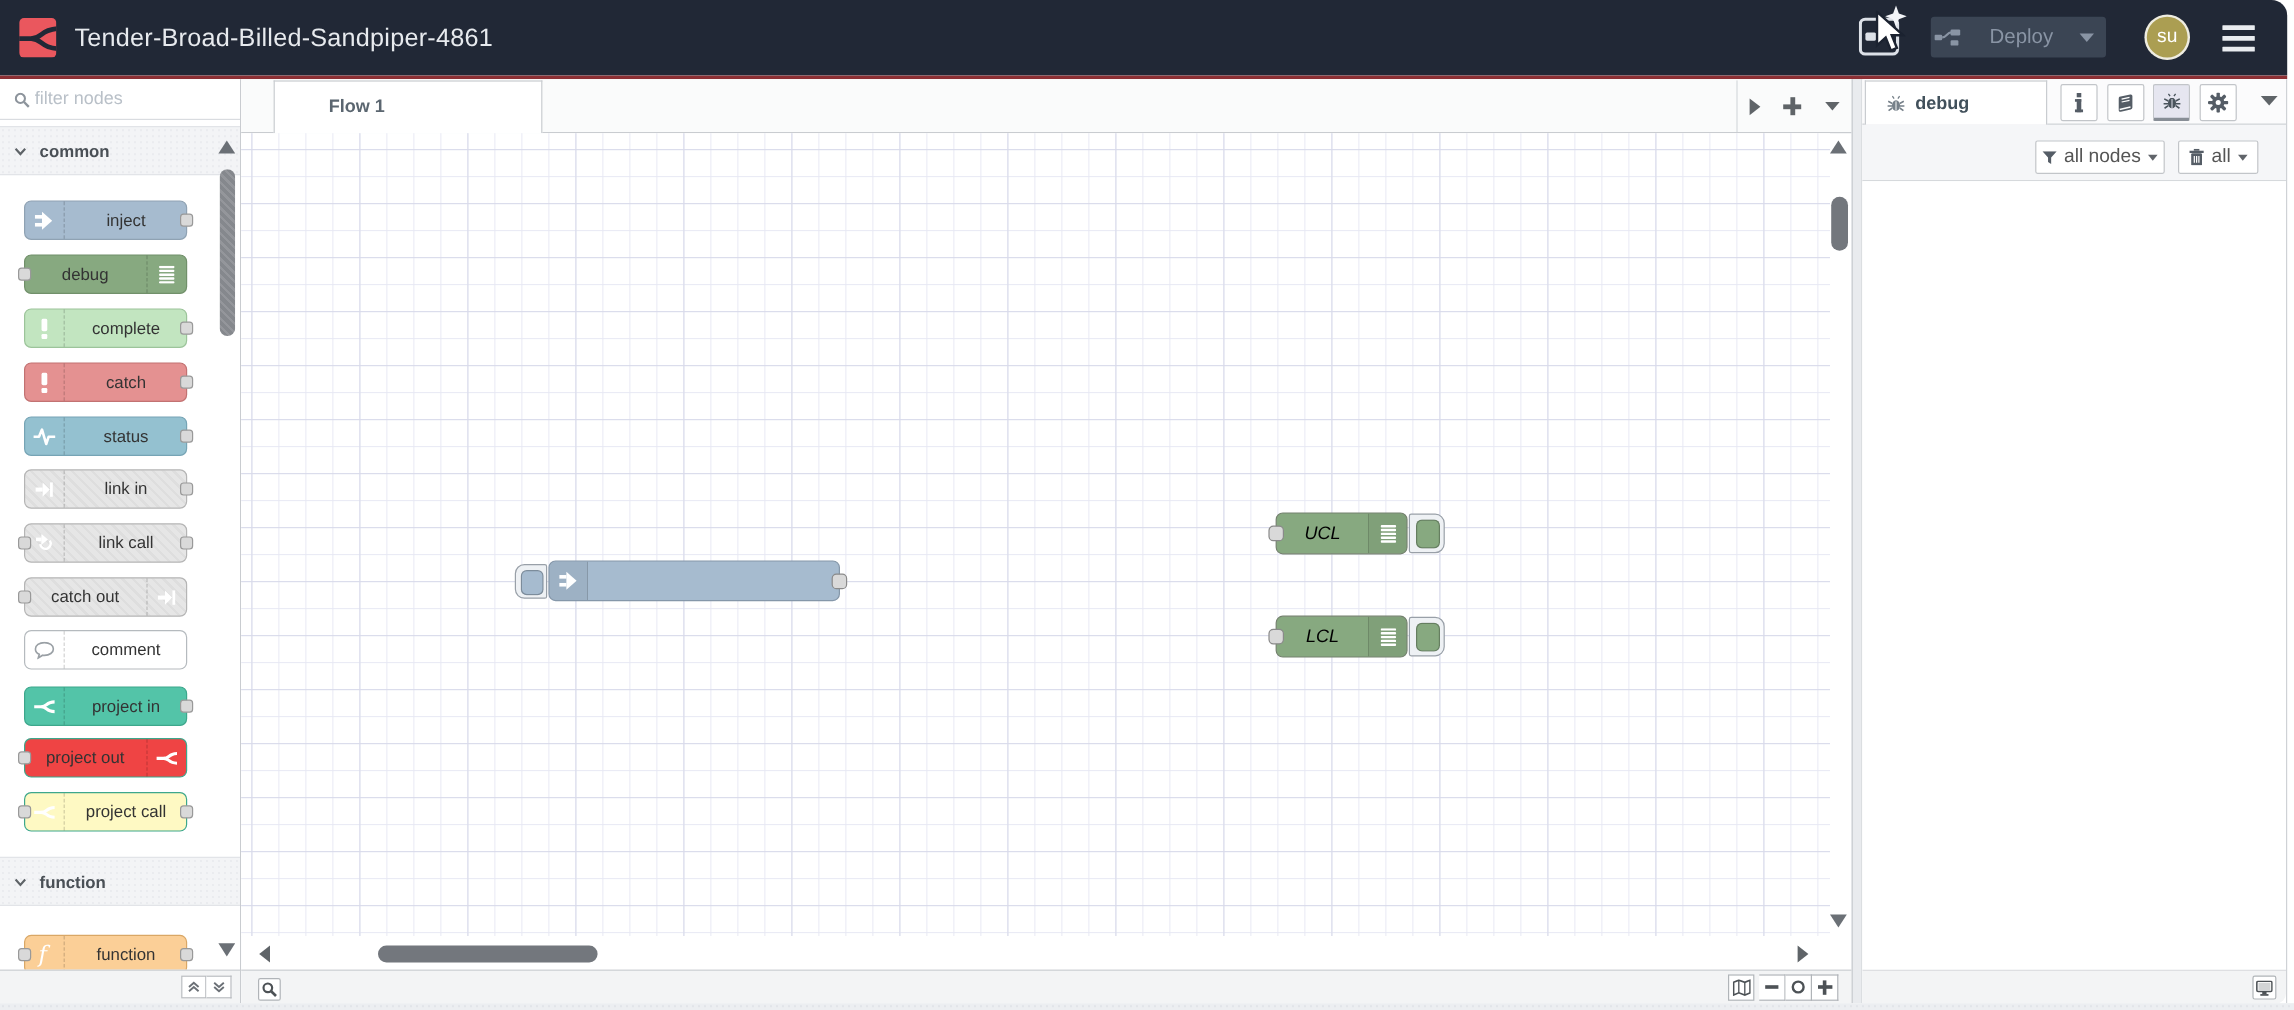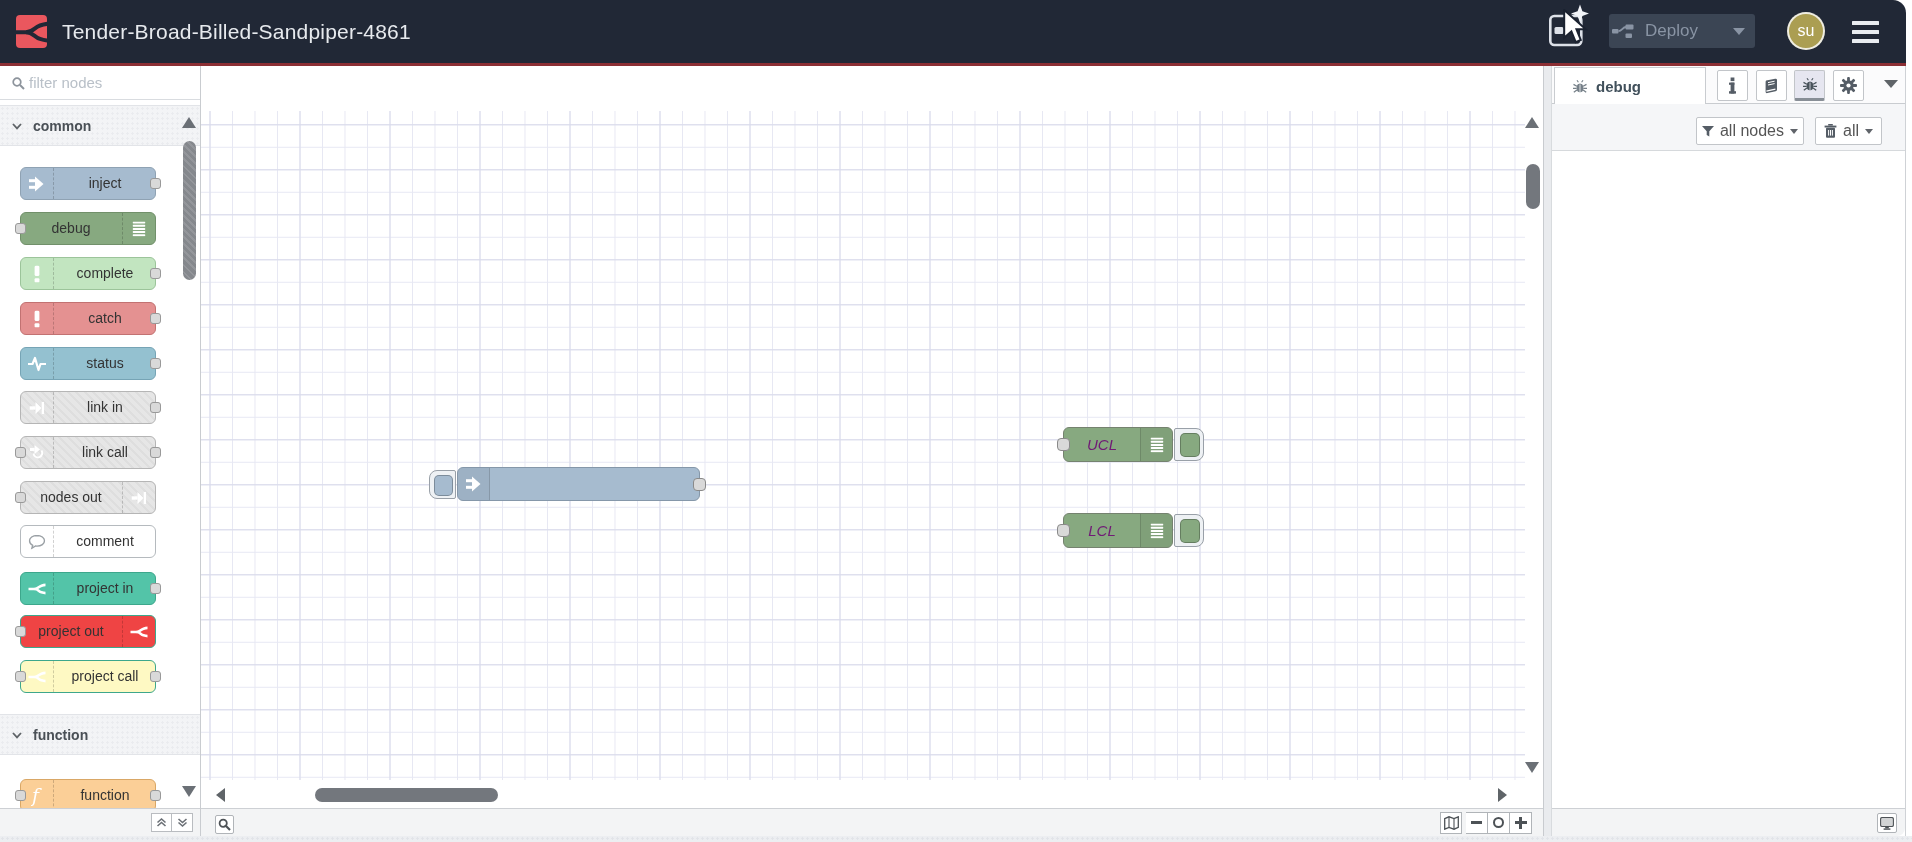--- a/index.html
+++ b/index.html
@@ -10,21 +10,21 @@
   .header { position:absolute; left:0; top:0; width:1906px; height:63px;
             background:#212836; border-top-right-radius:13px; }
   .redline { position:absolute; left:0; top:63px; width:1906px; height:3px; background:#8c2f34; }
   .logo { position:absolute; left:16px; top:15px; width:31px; height:33px; }
   .app-title { position:absolute; left:62px; top:0; height:63px; line-height:63px;
                color:#e7eaee; font-size:21px; font-weight:400; letter-spacing:.2px; }
   .ai-icon { position:absolute; left:1549px; top:3px; width:40px; height:44px; }
   .cursor { position:absolute; left:1562px; top:9px; width:26px; height:36px; z-index:50; }
   .deploy-btn { position:absolute; left:1609px; top:14px; width:146px; height:34px;
                 background:#3b4554; border-radius:3px; display:flex; align-items:center; }
-  .deploy-main { display:flex; align-items:center; gap:10px; padding-left:3px; width:114px; }
+  .deploy-main { display:flex; align-items:center; gap:23px; padding-left:3px; width:114px; }
   .deploy-label { color:#8994a4; font-size:17px; }
   .deploy-caret { width:32px; display:flex; align-items:center; justify-content:center; }
   .caret-down { width:0; height:0; border-left:6px solid transparent; border-right:6px solid transparent;
                 border-top:7px solid #8994a4; }
   .avatar { position:absolute; left:1787px; top:12px; width:38px; height:38px; border-radius:50%;
             background:#ab9e52; border:2px solid rgba(250,250,250,.85); color:#fff;
             display:flex; align-items:center; justify-content:center; font-size:16px; }
   .hamburger { position:absolute; left:1852px; top:21px; width:27px; height:22px;
                display:flex; flex-direction:column; justify-content:space-between; }
   .hamburger span { display:block; height:4px; background:#e9ecf0; border-radius:.5px; }
@@ -119,21 +119,21 @@
 
   
   .cnode { position:absolute; border-radius:6px; border:1px solid; }
   .cnode .icon-box { position:absolute; top:0; bottom:0; width:32px; background:rgba(0,0,0,0.05); }
   .cnode .icon-box.left { left:0; border-right:1px solid rgba(0,0,0,0.14);
                           border-top-left-radius:5px; border-bottom-left-radius:5px; }
   .cnode .icon-box.right { right:0; border-left:1px solid rgba(0,0,0,0.14);
                            border-top-right-radius:5px; border-bottom-right-radius:5px; }
   .cnode .icon-box svg { position:absolute; left:50%; top:50%; transform:translate(-50%,-50%); }
   .cnode .clabel { position:absolute; top:0; bottom:0; display:flex; align-items:center;
-                   justify-content:center; font-size:15px; font-style:italic; color:#701a75; }
+                   justify-content:center; font-size:15px; font-style:italic; color:#000000; }
   .cnode .clabel.icon-left { left:32px; right:0; }
   .cnode .clabel.icon-right { left:0; right:32px; }
   .cnode .port { width:13px; height:13px; margin-top:-6.5px; border-radius:4px; border-color:#8a8a8a; }
   .cnode .port.pl { left:-7px; }
   .cnode .port.pr { right:-7px; }
   .node-btn { position:absolute; border:1px solid #99a0a8; background:#eef1f4; }
   .node-btn .inner { position:absolute; border:1px solid rgba(0,0,0,0.25); }
 
   
   .h-scroll-left { position:absolute; left:15px; top:722px; }
@@ -340,21 +340,21 @@
         <div class="port pr"></div>
       </div>
       <div class="pnode hatch" style="top: 415px; background: rgb(230, 230, 230); border-color: rgb(181, 181, 181);">
         <div class="icon-box right">
           <svg width="15" height="15" viewBox="0 0 15 15">
             <rect x="0" y="5.8" width="6" height="3.4" fill="#fff"></rect>
             <polygon points="6,1.5 12,7.5 6,13.5" fill="#fff"></polygon>
             <rect x="12.2" y="1.5" width="2.3" height="12" fill="#fff"></rect>
           </svg>
         </div>
-        <div class="plabel icon-right">nodes out</div>
+        <div class="plabel icon-right">catch out</div>
         <div class="port pl"></div>
       </div>
       <div class="pnode" style="top: 459px; background: rgb(255, 255, 255); border-color: rgb(181, 186, 190);">
         <div class="icon-box left">
           <svg width="17" height="15" viewBox="0 0 17 15">
             <path d="M8.5 1 C4.2 1 1 3.3 1 6.3 C1 8.2 2.2 9.8 4.2 10.8 L3.4 13.8 L7 11.5 C7.5 11.6 8 11.6 8.5 11.6 C12.8 11.6 16 9.3 16 6.3 C16 3.3 12.8 1 8.5 1 Z" fill="none" stroke="#9aa0a5" stroke-width="1.4"></path>
           </svg>
         </div>
         <div class="plabel icon-left">comment</div>
       </div>
@@ -425,20 +425,30 @@
       <div class="pf-btn">
         <svg width="11" height="11" viewBox="0 0 11 11">
           <path d="M1.5 2 L5.5 5.5 L9.5 2 M1.5 5.5 L5.5 9 L9.5 5.5" fill="none" stroke="#6b7076" stroke-width="1.6"></path>
         </svg>
       </div>
     </div>
   </div>
 </div>
 
 <div class="canvas-wrap">
+  <div class="tabbar">
+    <div class="tab-flow">
+      <span class="tlabel">Flow 1</span>
+    </div>
+    <div class="tabbar-right">
+      <div class="tri-right" style="border-left-color:#5f6468;"></div>
+      <div class="plus-icon"></div>
+      <div class="sm-caret"></div>
+    </div>
+  </div>
 
   <div class="grid"></div>
   <div id="canvas-nodes">
       <div class="cnode" style="left: 256px; top: 401px; width: 243px; height: 34px; background: rgb(166, 187, 207); border-color: rgb(133, 151, 169);">
         <div class="icon-box left">
           <svg width="16" height="16" viewBox="0 0 16 16">
             <rect x="0" y="3.2" width="6" height="3" fill="#fff"></rect>
             <rect x="0" y="9.8" width="6" height="3" fill="#fff"></rect>
             <polygon points="6,0.5 14.5,8 6,15.5" fill="#fff"></polygon>
           </svg>

